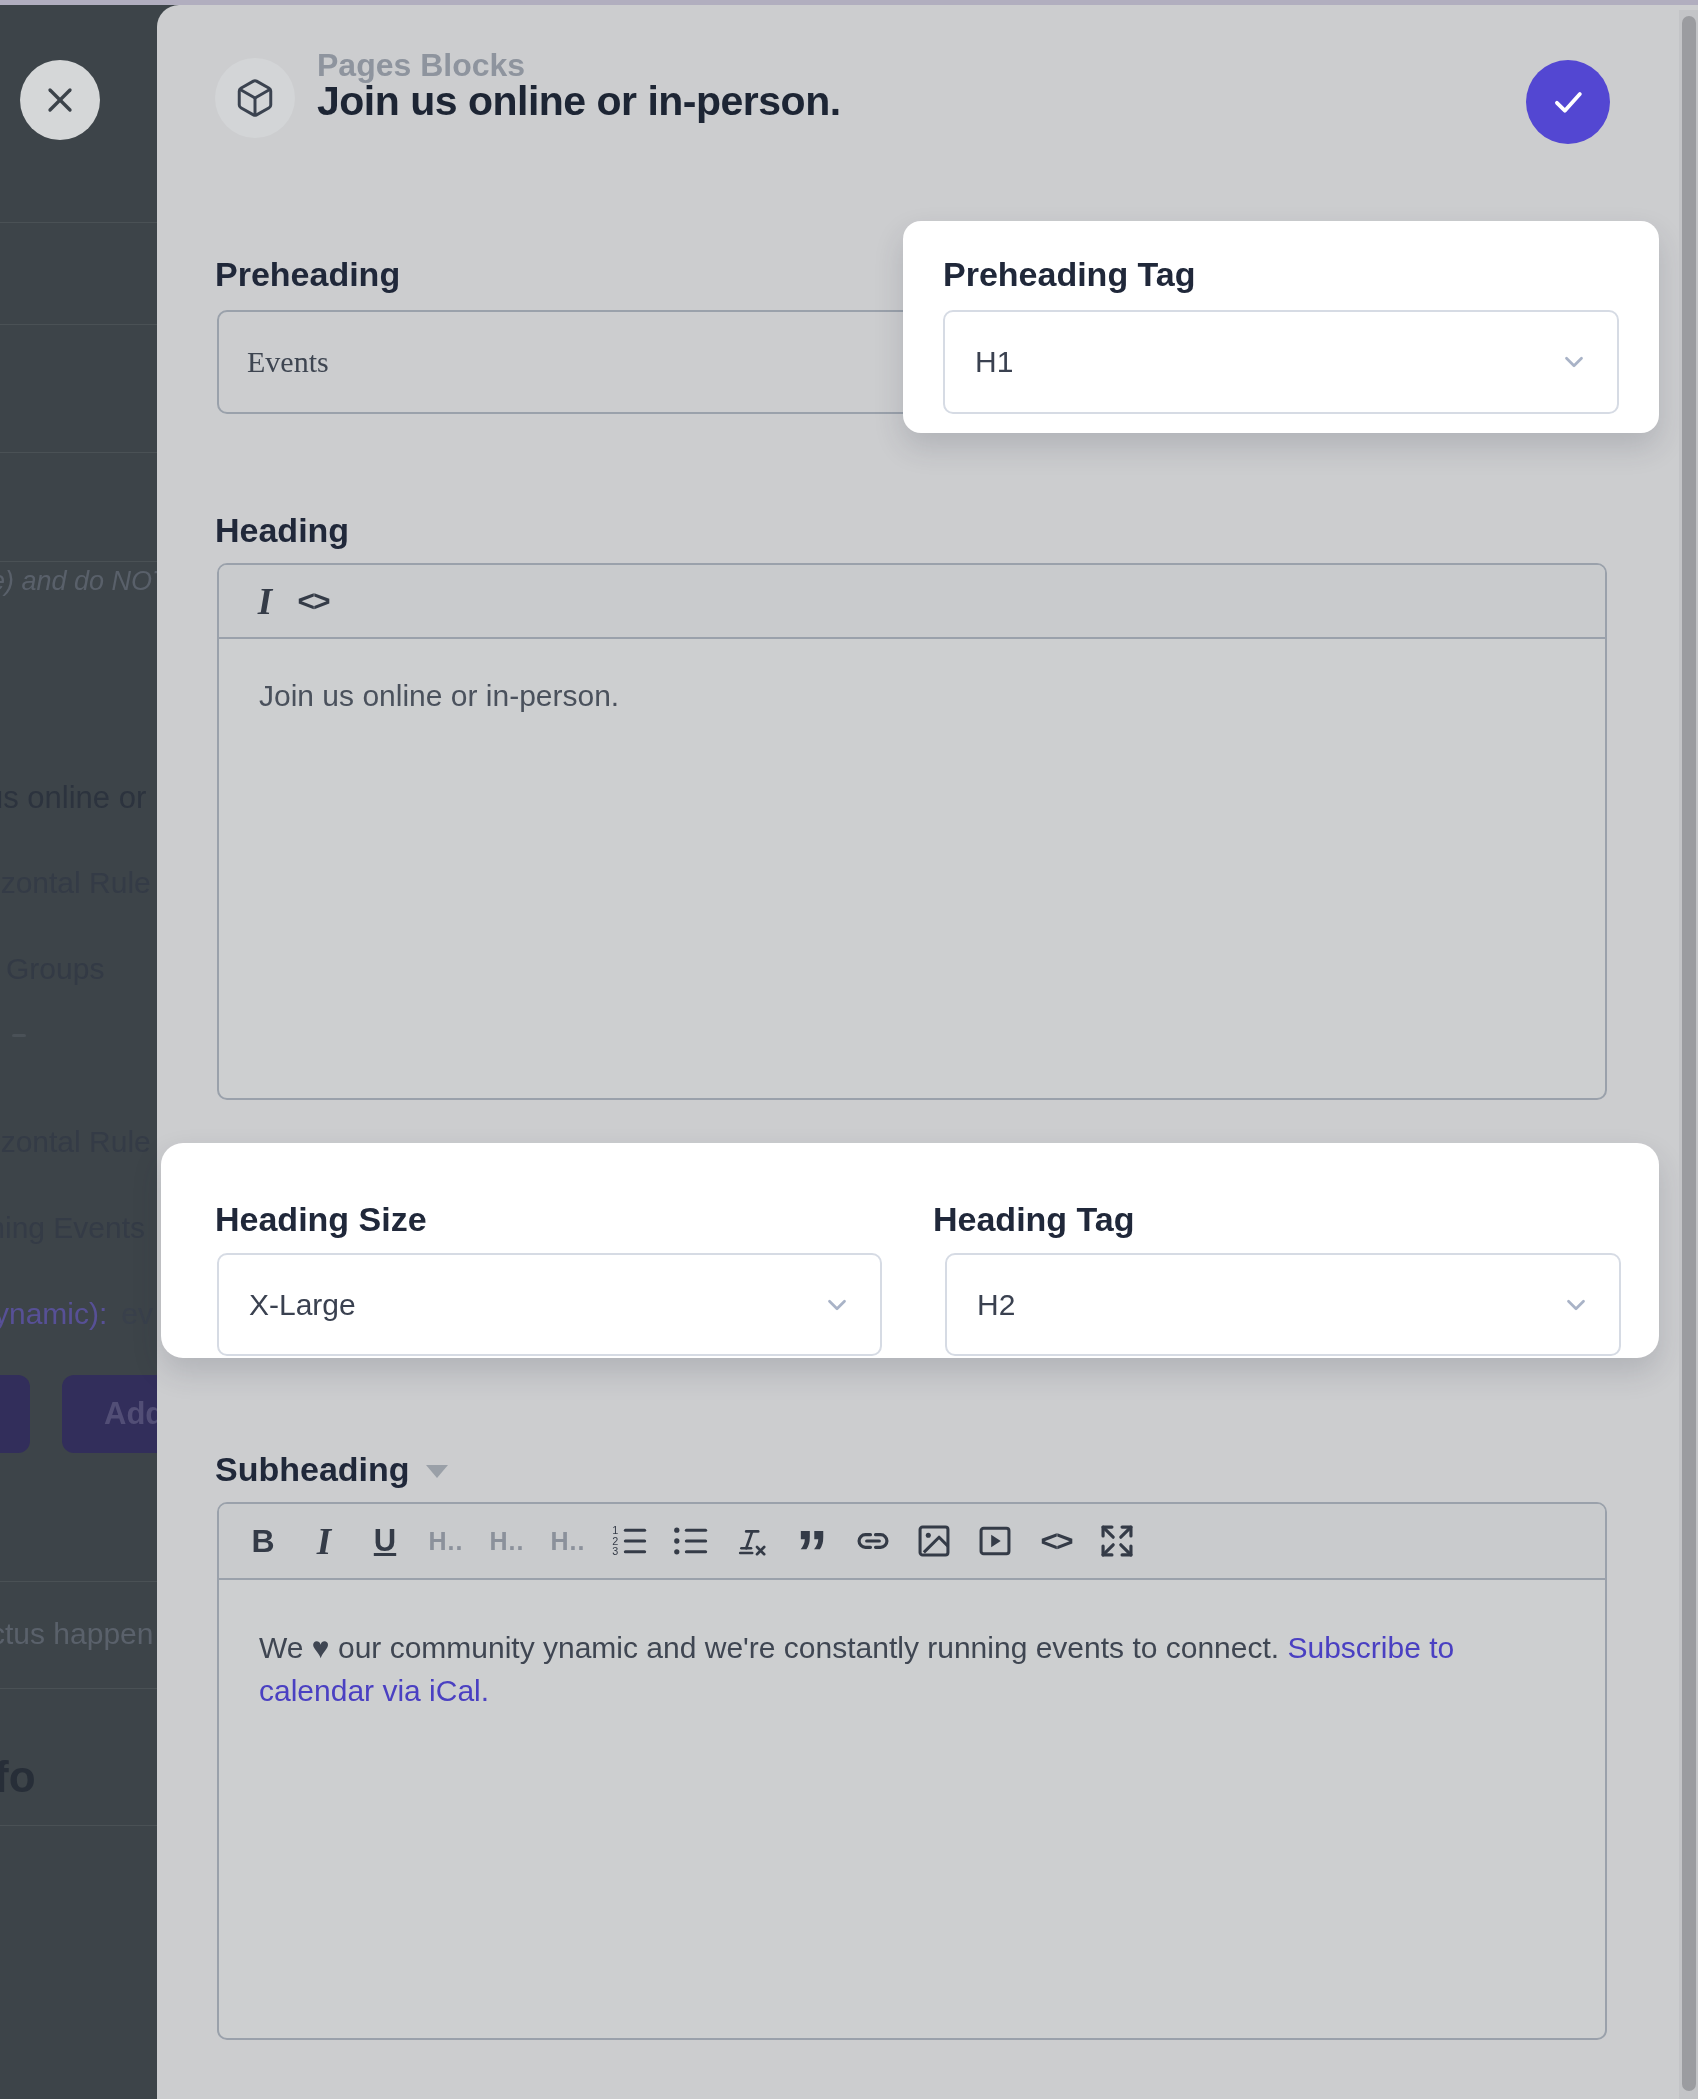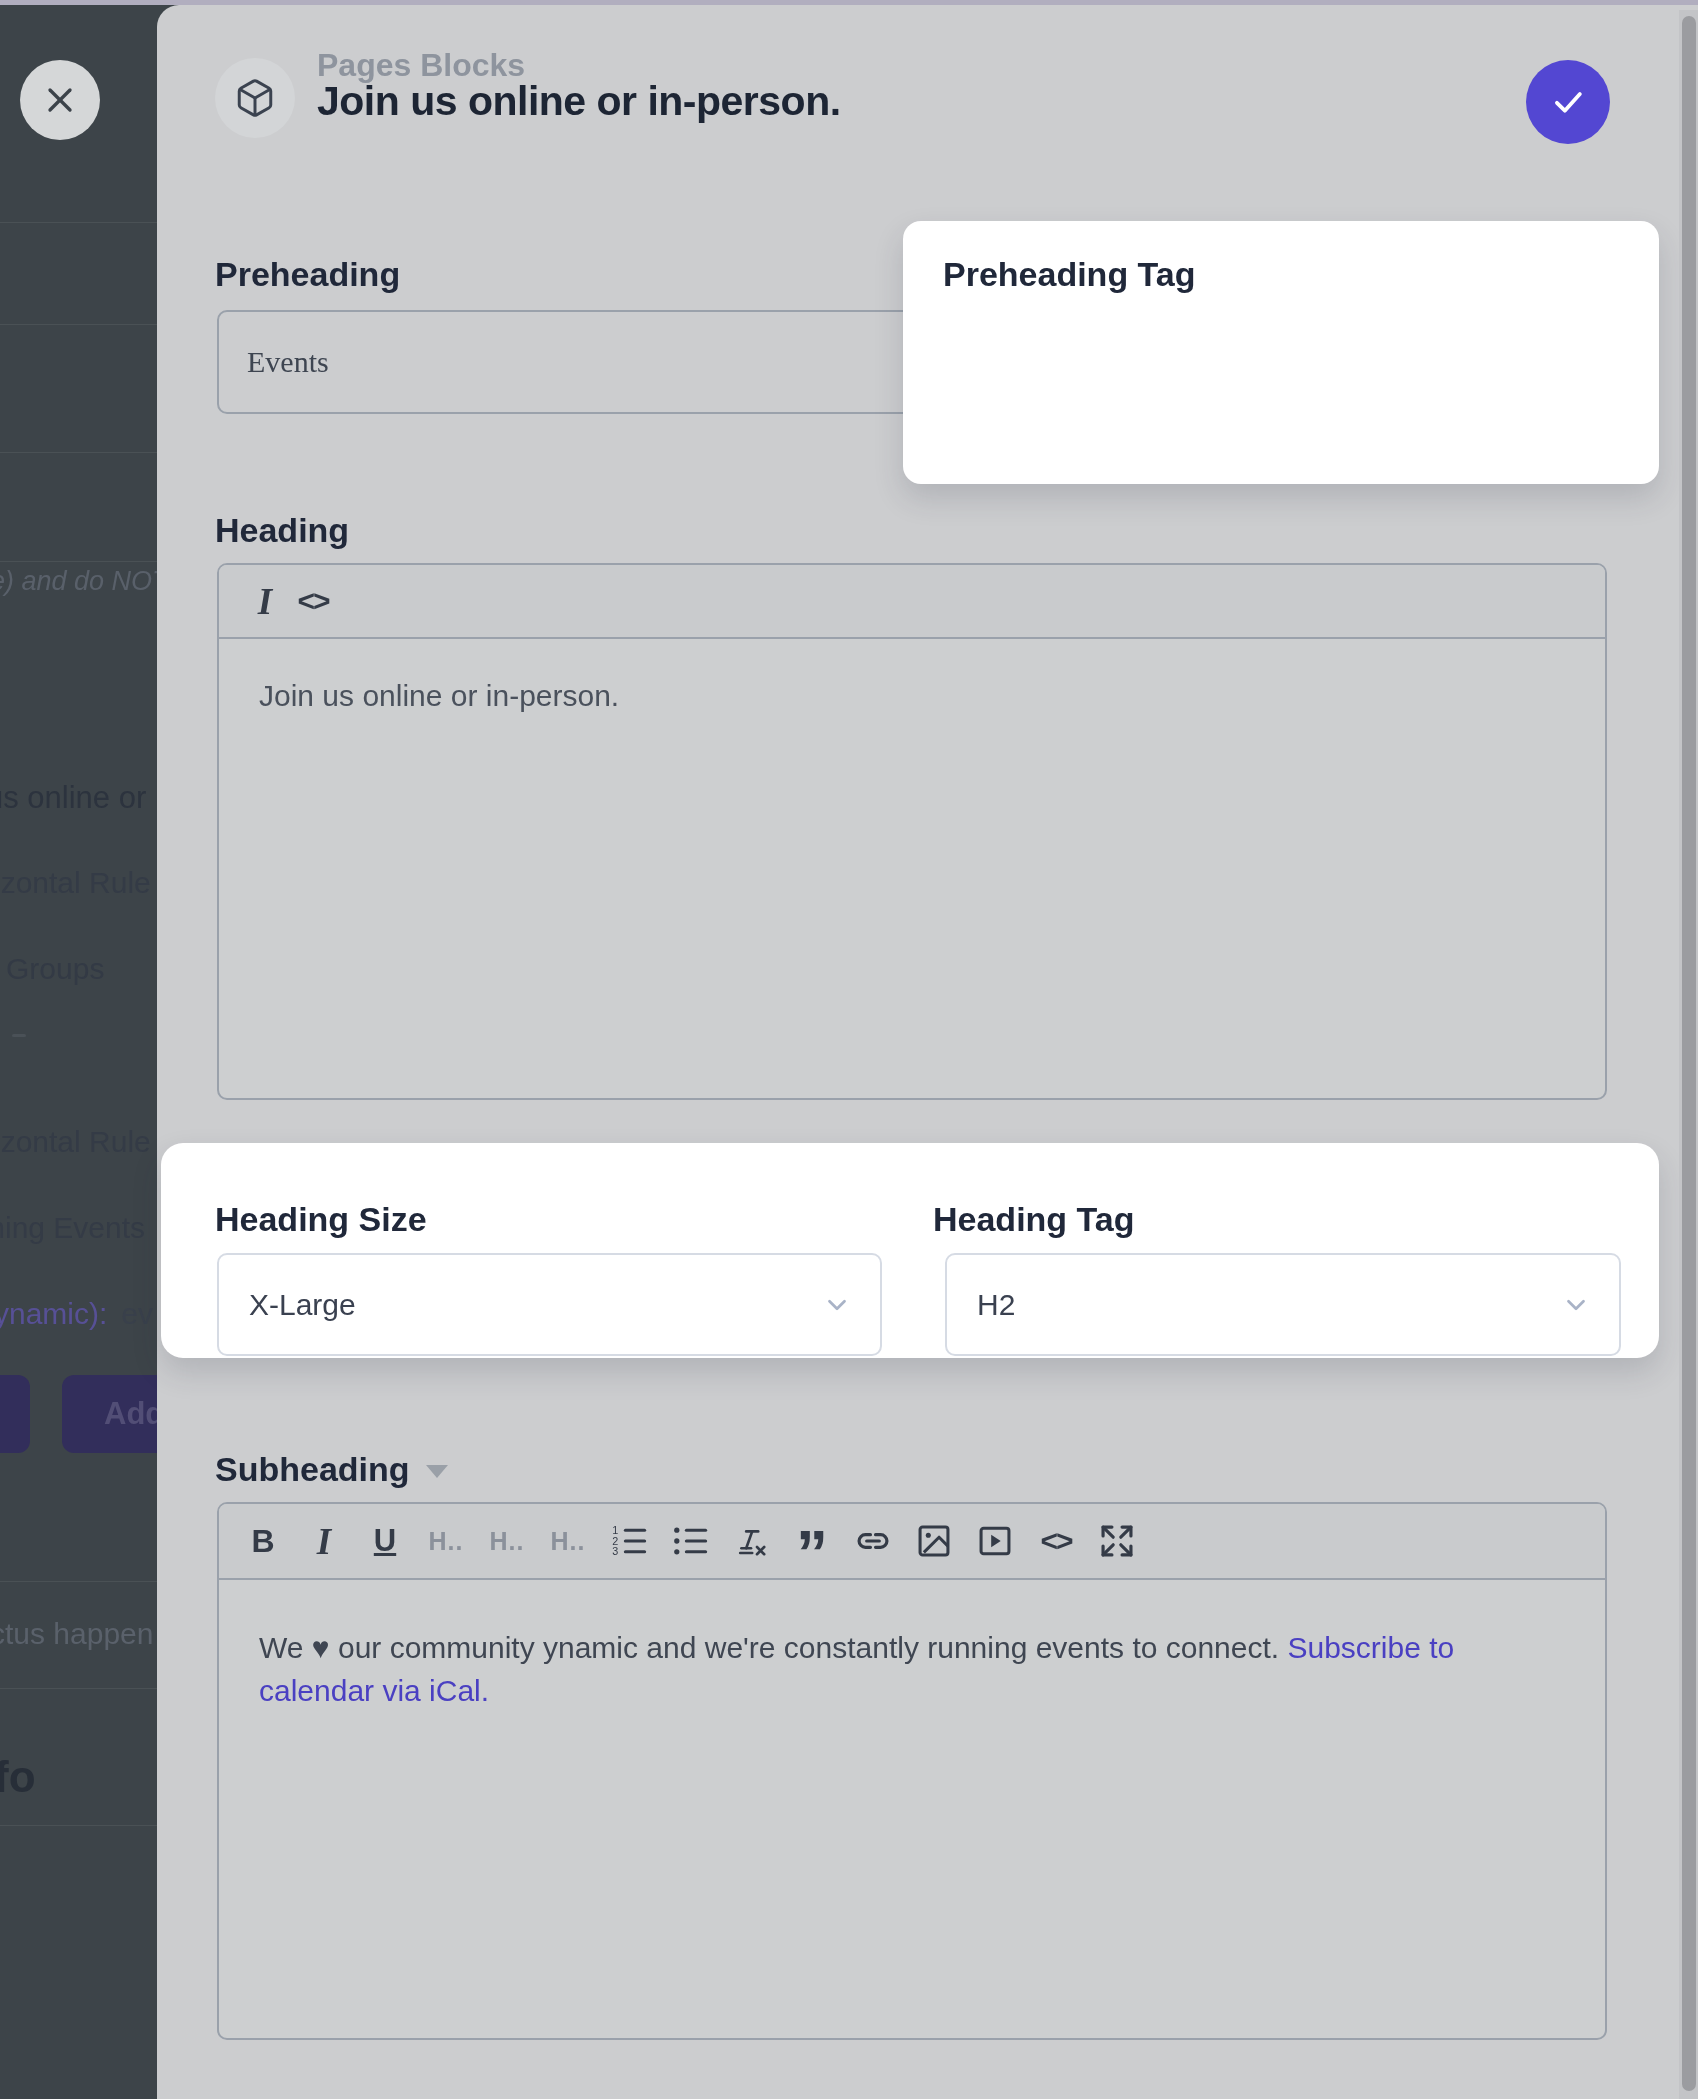--- a/index.html
+++ b/index.html
@@ -140,22 +140,30 @@
           <polyline points="5 12.5 10 17.5 19.5 7"></polyline>
         </svg>
       </span>
     </div>
 
     <div class="fld-label" style="left:58px; top:250px;">Preheading</div>
     <div class="gray-input" style="left:60px; top:305px; width:791px; height:104px;font-family:Liberation Serif, serif;">
       <span>Events</span>
     </div>
 
-    <div class="white-card" style="left:746px; top:216px; width:756px; height:263px;">
+    <div class="white-card" style="left:746px; top:216px; width:756px; height:212px;">
       <div class="fld-label" style="left:40px; top:34px;">Preheading Tag</div>
+      <div class="select" style="left:40px; top:89px; width:676px; height:104px;">
+        <span>H1</span>
+        <span class="chev">
+          <svg width="30" height="30" viewBox="0 0 24 24" fill="none" stroke="#a9b3c7" stroke-width="2.2" stroke-linecap="round" stroke-linejoin="round">
+              <polyline points="6 9 12 15 18 9"></polyline>
+            </svg>
+        </span>
+      </div>
     </div>
 
     <div class="fld-label" style="left:58px; top:506px;">Heading</div>
     <div class="editor heading-editor">
       <div class="toolbar">
         <span class="ic ic-italic">I</span>
         <span class="ic ic-code">&lt;&gt;</span>
       </div>
       <div class="ed-content">
         <span>Join us online or in-person.</span>

